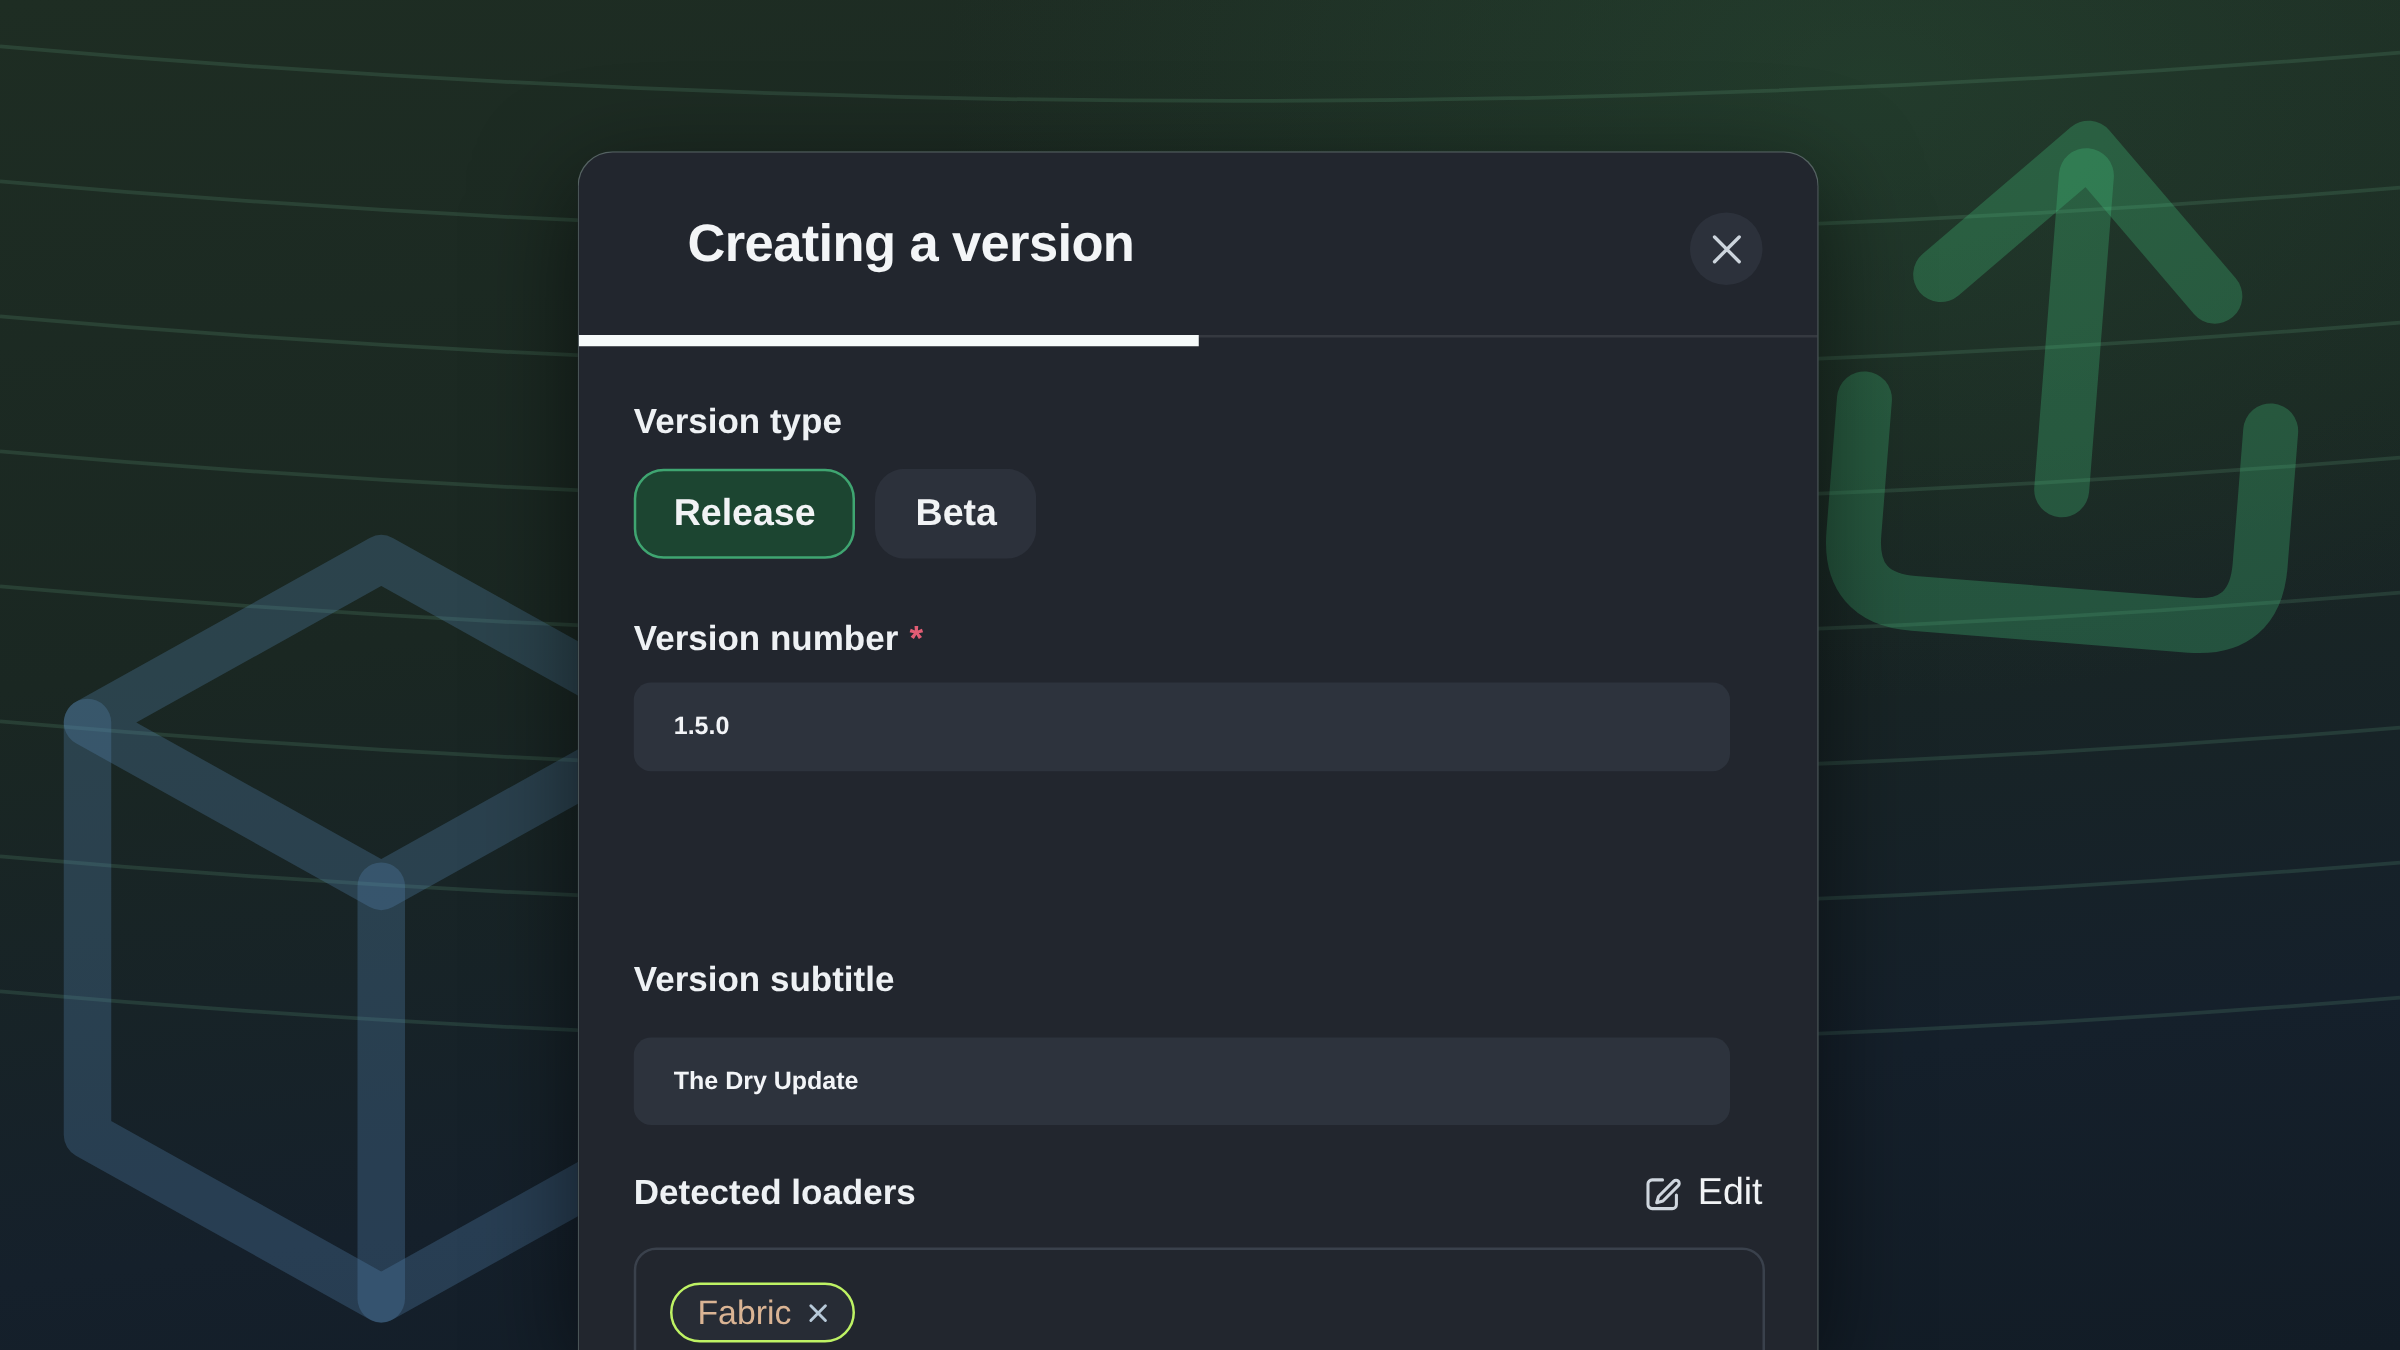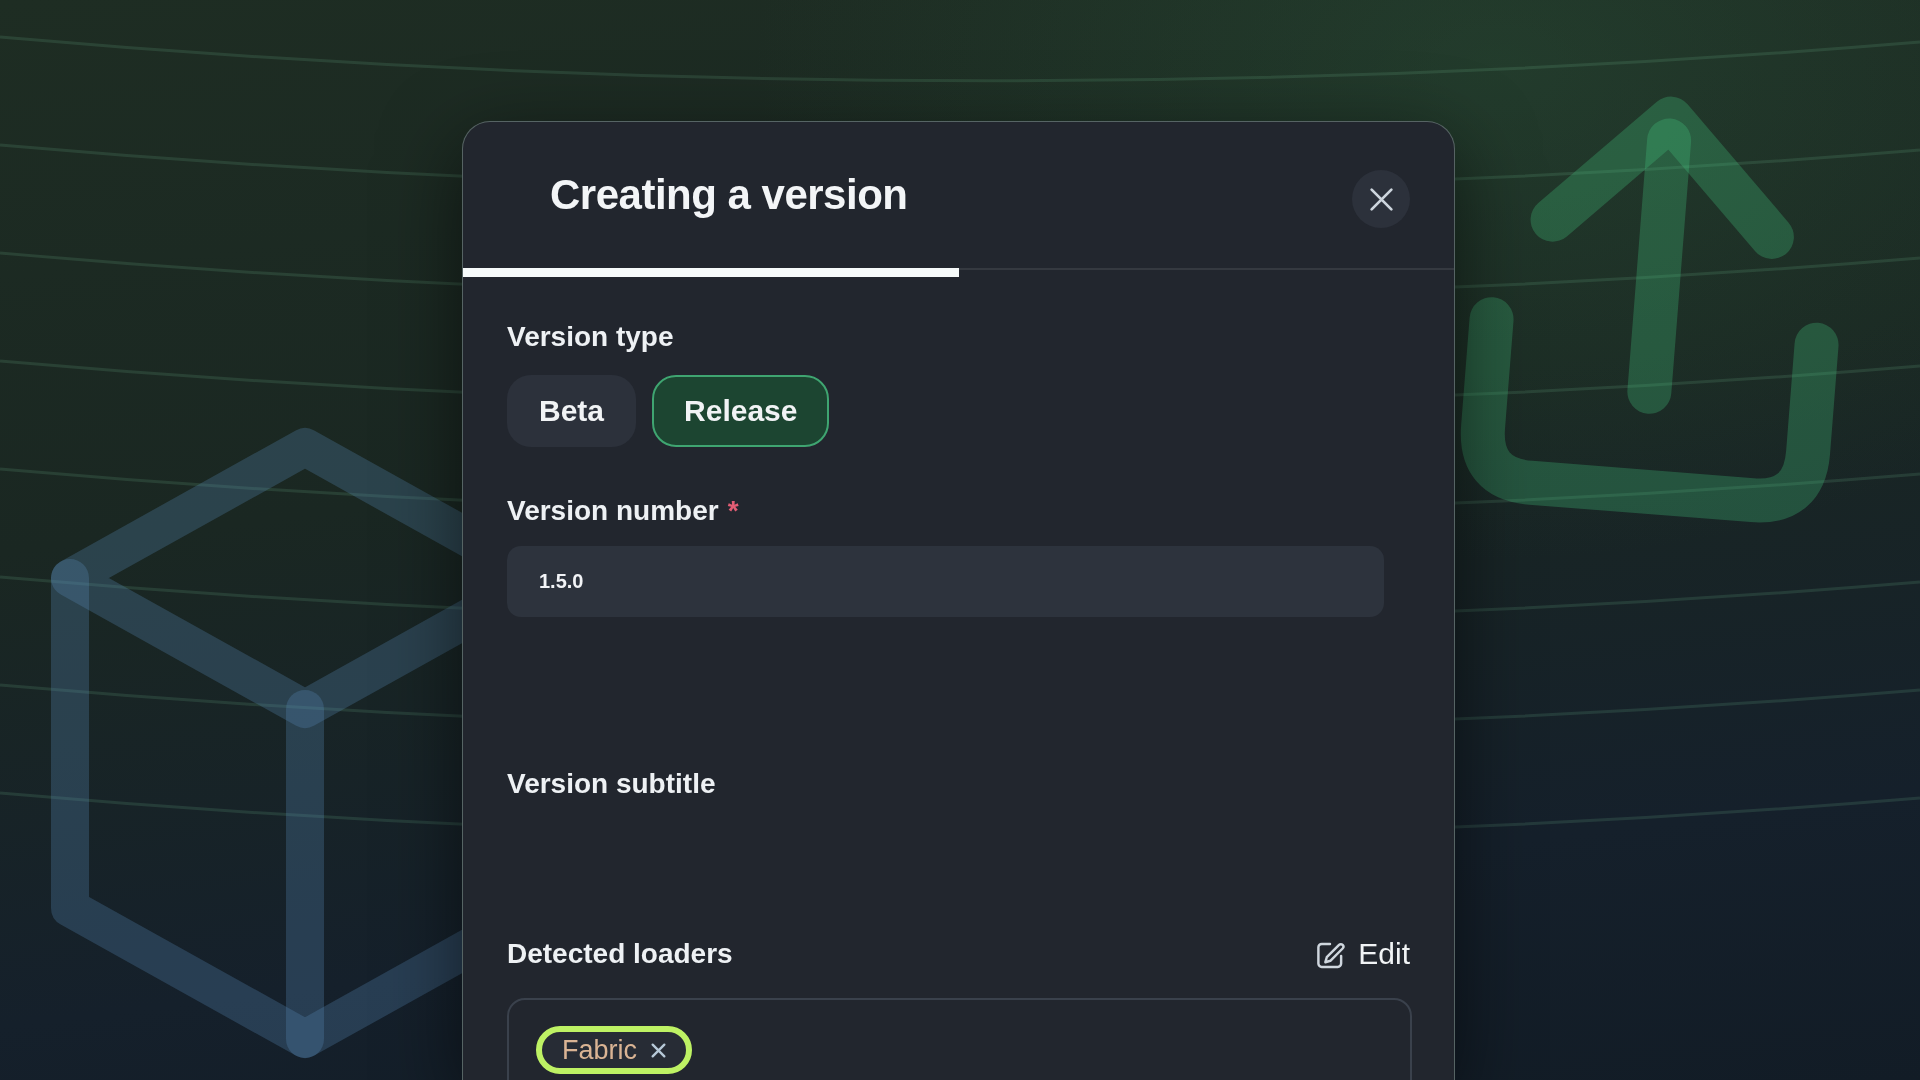--- a/index.html
+++ b/index.html
@@ -69,21 +69,21 @@
     font-size:30px;font-weight:400;color:#f1f3f5;
   }
   .loaders-box{
     position:absolute;left:44px;top:876px;width:905px;height:240px;box-sizing:border-box;
     border:2px solid #3a414c;border-radius:18px;background:transparent;
     padding:26px 27px;
   }
   .chip{
     display:inline-flex;align-items:center;gap:11px;height:48px;
     padding:0 17px 0 20px;border-radius:24px;box-sizing:border-box;
-    background:#272c35;border:6px solid #bef264;
+    background:#272c35;border:2px solid #bef264;
     font-size:27px;font-weight:500;color:#dab494;
   }
   .chip-remove{
     background:none;border:none;padding:2px;cursor:pointer;
     display:flex;align-items:center;justify-content:center;
   }
 </style>
 </head>
 <body>
 
@@ -118,30 +118,31 @@
     <svg width="27" height="27" viewBox="0 0 26 26">
       <path d="M3.5 3.5 L22.5 22.5 M22.5 3.5 L3.5 22.5" stroke="#ccd4dc" stroke-width="2.6" stroke-linecap="round" fill="none"></path>
     </svg>
   </button>
 
   <div class="progress-track"></div>
   <div class="progress-fill" style="width: 50%; background: rgb(246, 250, 250);"></div>
 
   <div class="field-label" style="top:199px">Version type</div>
   <div class="type-row">
+    <button class="pill-btn selected">Release</button>
     <button class="pill-btn">Beta</button>
-    <button class="pill-btn selected">Release</button>
   </div>
 
   <div class="field-label" style="top:373px">
     <span>Version number</span><span class="required">*</span>
   </div>
   <input class="text-input" style="top: 424px;" type="text" value="1.5.0">
 
   <div class="field-label" style="top:646px">Version subtitle</div>
+  <input class="text-input" style="top: 708px; height: 70px;" type="text" value="The Dry Update">
 
   <div class="loaders-row">
     <div class="field-label" style="position:static">Detected loaders</div>
     <button class="edit-btn">
       <svg width="31" height="31" viewBox="0 0 24 24" fill="none" stroke="#cfd6de" stroke-width="1.9" stroke-linecap="round" stroke-linejoin="round">
         <path d="M21 13.2 V19 a2.6 2.6 0 0 1 -2.6 2.6 H6 A2.6 2.6 0 0 1 3.4 19 V6.4 A2.6 2.6 0 0 1 6 3.8 h6.4"></path>
         <path d="M9.9 14.1 L19.4 4.6 a1.95 1.95 0 0 1 2.76 2.76 L12.66 16.86 L8.8 17.96 L9.9 14.1 Z"></path>
       </svg>
       <span>Edit</span>
     </button>

